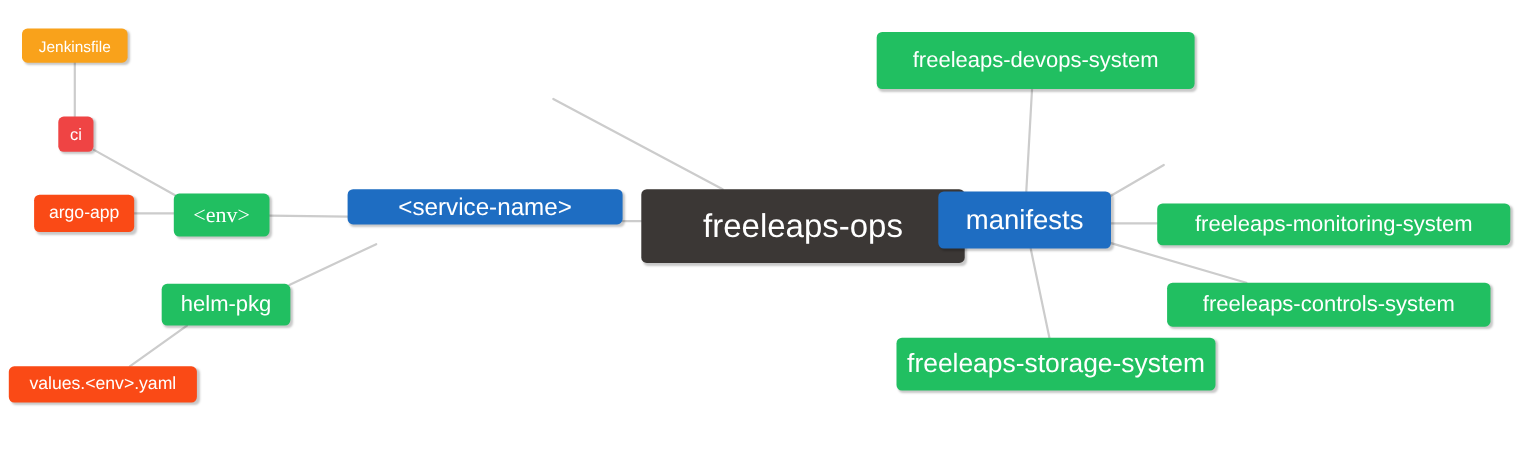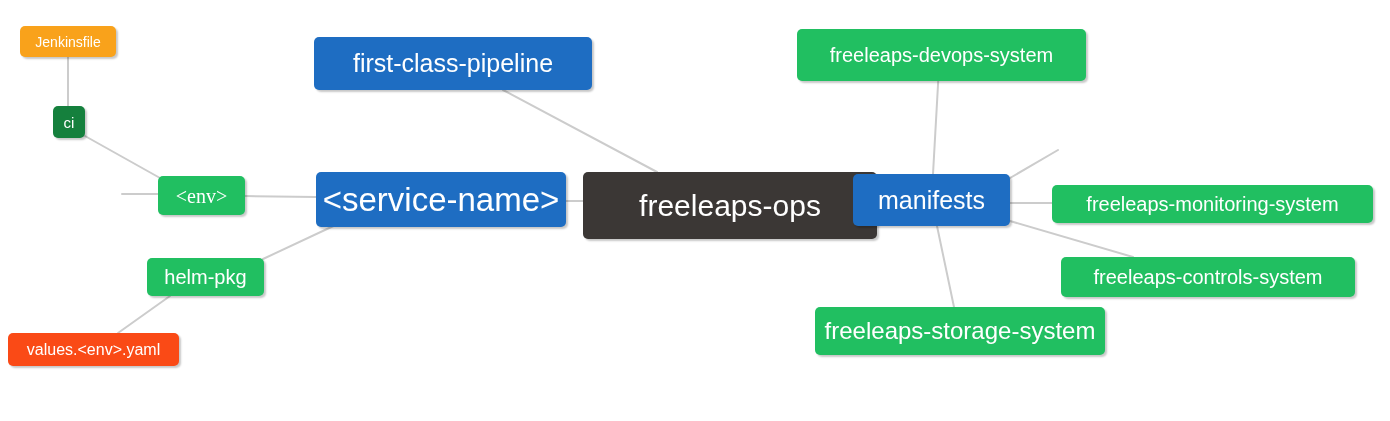--- a/index.html
+++ b/index.html
@@ -53,25 +53,25 @@
       <line x1="503" y1="90" x2="657" y2="172" stroke="#cccccc" stroke-width="2" stroke-linecap="round"></line>
       <line x1="566" y1="201" x2="583" y2="201" stroke="#cccccc" stroke-width="2" stroke-linecap="round"></line>
       <line x1="846" y1="202" x2="853" y2="202" stroke="#cccccc" stroke-width="2" stroke-linecap="round"></line>
       <line x1="933" y1="174" x2="939" y2="67" stroke="#cccccc" stroke-width="2" stroke-linecap="round"></line>
       <line x1="1010" y1="178" x2="1058" y2="150" stroke="#cccccc" stroke-width="2" stroke-linecap="round"></line>
       <line x1="1010" y1="203" x2="1052" y2="203" stroke="#cccccc" stroke-width="2" stroke-linecap="round"></line>
       <line x1="1010" y1="221" x2="1133" y2="257" stroke="#cccccc" stroke-width="2" stroke-linecap="round"></line>
       <line x1="937" y1="226" x2="954" y2="307" stroke="#cccccc" stroke-width="2" stroke-linecap="round"></line>
     </svg>
 <div class="node" style="left: 20px; top: 26px; width: 96px; height: 31px; background: rgb(249, 162, 27); font-size: 14px;">Jenkinsfile</div>
-    <div class="node" style="left: 53px; top: 106px; width: 32px; height: 32px; background: #15803d; font-size: 15px;">ci</div>
+    <div class="node" style="left: 53px; top: 106px; width: 32px; height: 32px; background: #ef4444; font-size: 15px;">ci</div>
+    <div class="node" style="left: 31px; top: 177px; width: 91px; height: 34px; background: rgb(250, 74, 22); font-size: 16px;">argo-app</div>
     <div class="node" style="left: 158px; top: 176px; width: 87px; height: 39px; background: rgb(33, 191, 97); font-size: 20px; font-family: Liberation Serif, serif;">&lt;env&gt;</div>
     <div class="node" style="left: 147px; top: 258px; width: 117px; height: 38px; background: rgb(33, 191, 97); font-size: 20px;">helm-pkg</div>
     <div class="node" style="left: 8px; top: 333px; width: 171px; height: 33px; background: rgb(250, 74, 22); font-size: 16px;">values.&lt;env&gt;.yaml</div>
-    <div class="node" style="left: 314px; top: 37px; width: 278px; height: 53px; background: rgb(30, 109, 194); font-size: 25px;">first-class-pipeline</div>
-    <div class="node" style="left: 316px; top: 172px; width: 250px; height: 55px; background: rgb(30, 109, 194); font-size: 33px;">&lt;service-name&gt;</div>
+    <div class="node" style="left: 316px; top: 172px; width: 250px; height: 32px; background: rgb(30, 109, 194); font-size: 22px;">&lt;service-name&gt;</div>
     <div class="node" style="left: 583px; top: 172px; width: 294px; height: 67px; background: rgb(59, 55, 53); font-size: 30px;">freeleaps-ops</div>
     <div class="node" style="left: 853px; top: 174px; width: 157px; height: 52px; background: rgb(30, 109, 194); font-size: 25px;">manifests</div>
     <div class="node" style="left: 797px; top: 29px; width: 289px; height: 52px; background: rgb(33, 191, 97); font-size: 20px;">freeleaps-devops-system</div>
     <div class="node" style="left: 1061px; top: 257px; width: 294px; height: 40px; background: rgb(33, 191, 97); font-size: 20px;">freeleaps-controls-system</div>
     <div class="node" style="left: 1052px; top: 185px; width: 321px; height: 38px; background: rgb(33, 191, 97); font-size: 20px;">freeleaps-monitoring-system</div>
     <div class="node" style="left: 815px; top: 307px; width: 290px; height: 48px; background: rgb(33, 191, 97); font-size: 24px;">freeleaps-storage-system</div>
   </div>
 
 </body></html>

